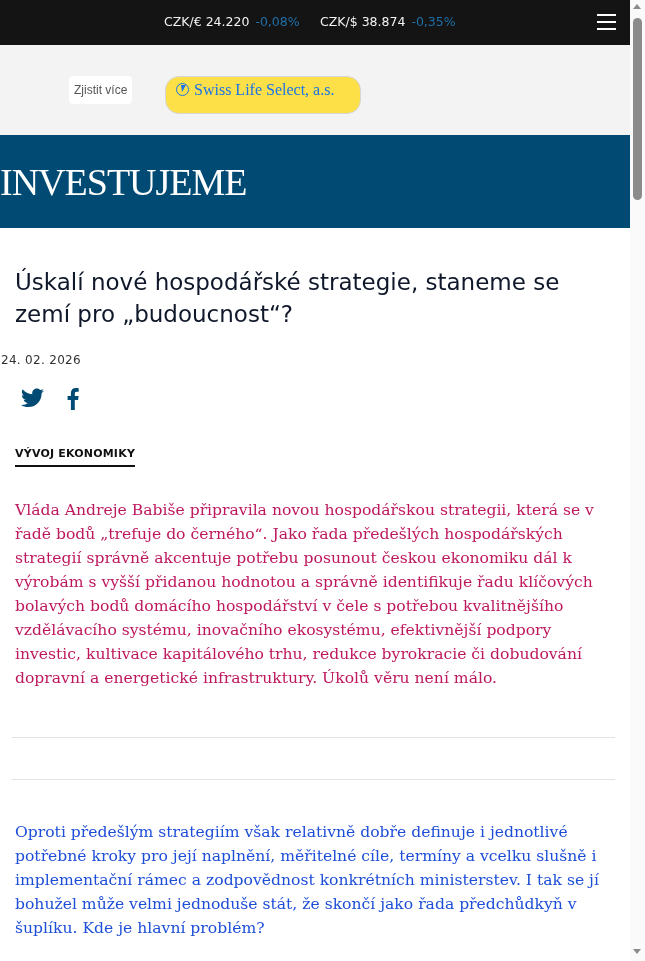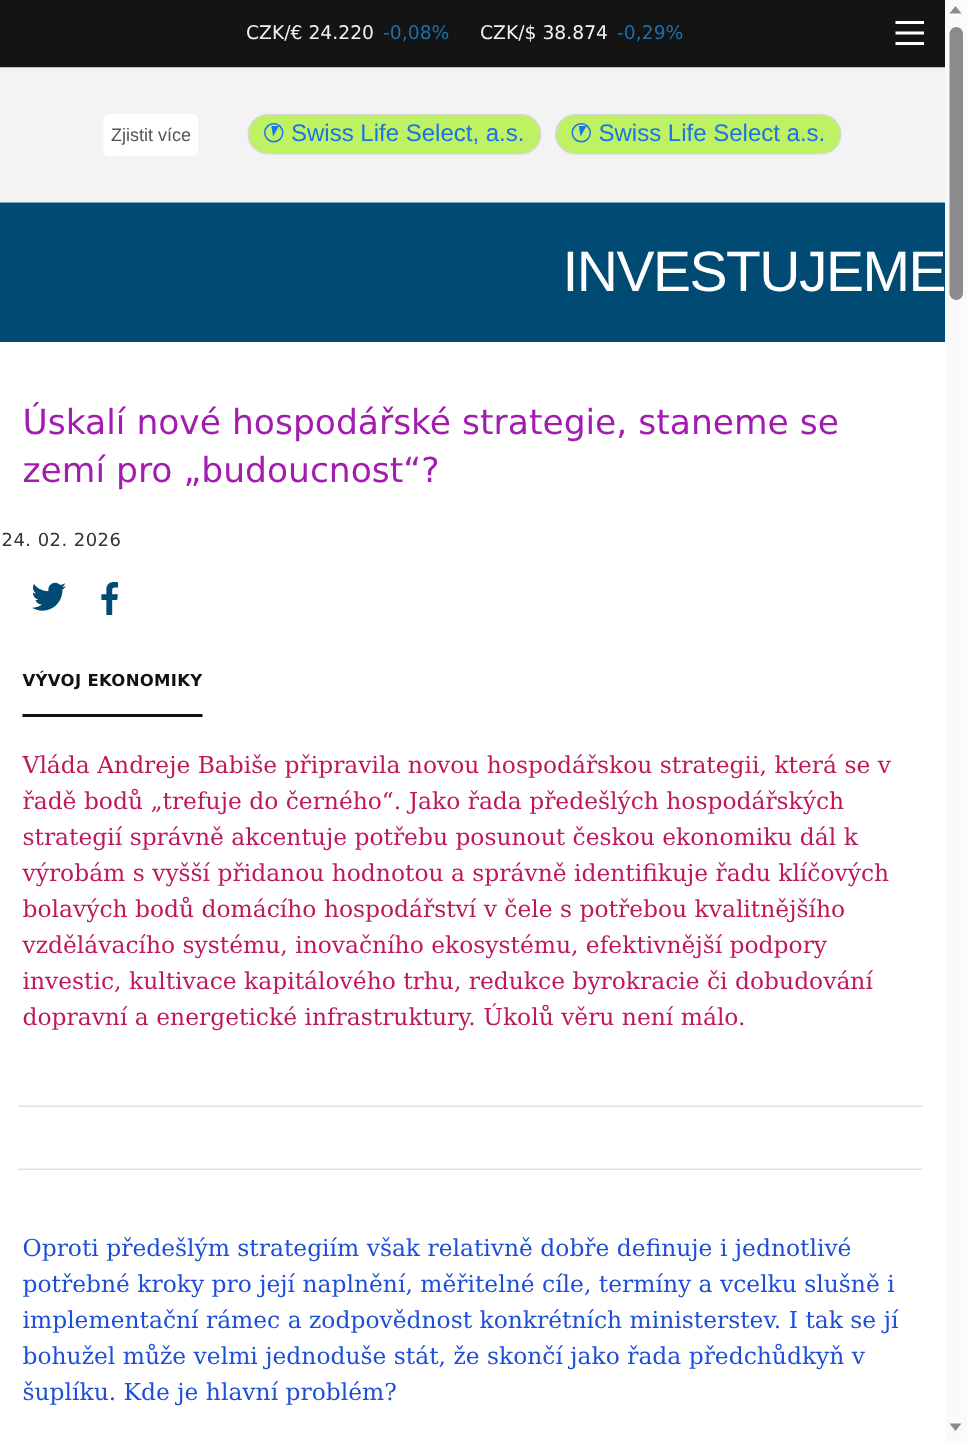--- a/index.html
+++ b/index.html
@@ -18,41 +18,41 @@
   .hamburger { position: absolute; left: 597px; top: 13px; width: 20px; height: 18px; cursor: pointer; }
   .hamburger span { position: absolute; left: 0; width: 19px; height: 2px; background: #ffffff; }
   .hamburger span:nth-child(1) { top: 1px; }
   .hamburger span:nth-child(2) { top: 8px; }
   .hamburger span:nth-child(3) { top: 15px; }
 
   
   .promo { position: absolute; left: 0; top: 45px; width: 630px; height: 90px; background: #f3f3f3; }
   .promo-label { position: absolute; left: 69px; top: 76px; height: 28px; padding: 0 5px; background: #ffffff; border-radius: 4px;
     font-family: "Liberation Sans", sans-serif; font-size: 12px; color: #555555; line-height: 28px; }
-  .chip { position: absolute; top: 76px; height: 27px; border: 1px solid #d6d6d6; border-radius: 14px; background: #bef264;
-    font-family: Liberation Sans, sans-serif; font-size: 16px; color: #1a73e8; line-height: 25px; padding: 0 10px 0 10px; white-space: nowrap; cursor: pointer; }
+  .chip { position: absolute; top: 76px; height: 38px; border: 1px solid #d6d6d6; border-radius: 14px; background: #fde047;
+    font-family: Liberation Serif, serif; font-size: 16px; color: #1a73e8; line-height: 25px; padding: 0 10px 0 10px; white-space: nowrap; cursor: pointer; }
   .chip.c1 { left: 165px; width: 196px; }
   .chip.c2 { left: 370px; width: 191px; }
   .chip .bolt { display: inline-block; width: 13px; height: 13px; border: 1.6px solid #1a73e8; border-radius: 50%; vertical-align: -1px; margin-right: 5px; position: relative; }
   .chip .bolt::after { content: ""; position: absolute; left: 3px; top: 1px; width: 0; height: 0;
     border-left: 3px solid transparent; border-right: 2px solid transparent; border-top: 7px solid #1a73e8; transform: skewX(-15deg); }
 
   
   .brand { position: absolute; left: 0; top: 135px; width: 630px; height: 93px; background: #004a73; }
-  .brand-logo { position: absolute; left: 0; top: 25px; width: 630px; text-align: right; color: #ffffff;
-    font-family: Liberation Sans, sans-serif; font-size: 38px; letter-spacing: -1px; line-height: 44px; }
+  .brand-logo { position: absolute; left: 0; top: 25px; width: 630px; text-align: left; color: #ffffff;
+    font-family: Liberation Serif, serif; font-size: 38px; letter-spacing: -1px; line-height: 44px; }
 
   
-  .title { position: absolute; left: 15px; top: 266px; width: 590px; font-size: 23px; line-height: 32px; color: #a21caf; font-weight: normal; }
+  .title { position: absolute; left: 15px; top: 266px; width: 590px; font-size: 23px; line-height: 32px; color: #0f172a; font-weight: normal; }
   .date { position: absolute; left: 1px; top: 353px; font-size: 12px; color: #333333; letter-spacing: 0.3px; }
   .share { position: absolute; top: 388px; height: 22px; cursor: pointer; }
   .share.tw { left: 21px; width: 23px; }
   .share.fb { left: 66px; width: 14px; }
   .category { position: absolute; left: 15px; top: 447px; font-size: 11px; font-weight: bold; color: #111111; letter-spacing: 0.2px;
-    padding-bottom: 16px; border-bottom: 2px solid #111111; cursor: pointer; }
+    padding-bottom: 5px; border-bottom: 2px solid #111111; cursor: pointer; }
 
   .lead { position: absolute; left: 15px; top: 498px; width: 605px; font-family: "DejaVu Serif", serif; font-weight: normal;
     font-size: 15.6px; line-height: 24px; color: #be185d; }
   .divider { position: absolute; left: 12px; width: 603px; height: 1px; background: #e3e3e3; }
   .divider.d1 { top: 737px; }
   .divider.d2 { top: 779px; }
   .body-text { position: absolute; left: 15px; top: 820px; width: 605px; font-family: "DejaVu Serif", serif;
     font-size: 15.6px; line-height: 24px; color: #1d4ed8; }
 
   
@@ -64,36 +64,33 @@
 </head>
 <body>
 
 <div class="page">
 
   <div class="ticker">
     <div class="ticker-item eur">
       <span class="pair">CZK/€ 24.220</span><span class="change">-0,08%</span>
     </div>
     <div class="ticker-item usd">
-      <span class="pair">CZK/$ 38.874</span><span class="change">-0,29%</span>
+      <span class="pair">CZK/$ 38.874</span><span class="change">-0,35%</span>
     </div>
     <div class="hamburger">
       <span></span>
         <span></span>
         <span></span>
     </div>
   </div>
 
   <div class="promo"></div>
   <div class="promo-label">Zjistit více</div>
   <div class="chip c1">
     <span class="bolt"></span><span>Swiss Life Select, a.s.</span>
-  </div>
-  <div class="chip c2">
-    <span class="bolt"></span><span>Swiss Life Select a.s.</span>
   </div>
 
   <div class="brand">
     <div class="brand-logo">INVESTUJEME</div>
   </div>
 
   <h1 class="title">Úskalí nové hospodářské strategie, staneme se zemí pro „budoucnost“?</h1>
   <div class="date">24. 02. 2026</div>
 
   <div class="share tw">

